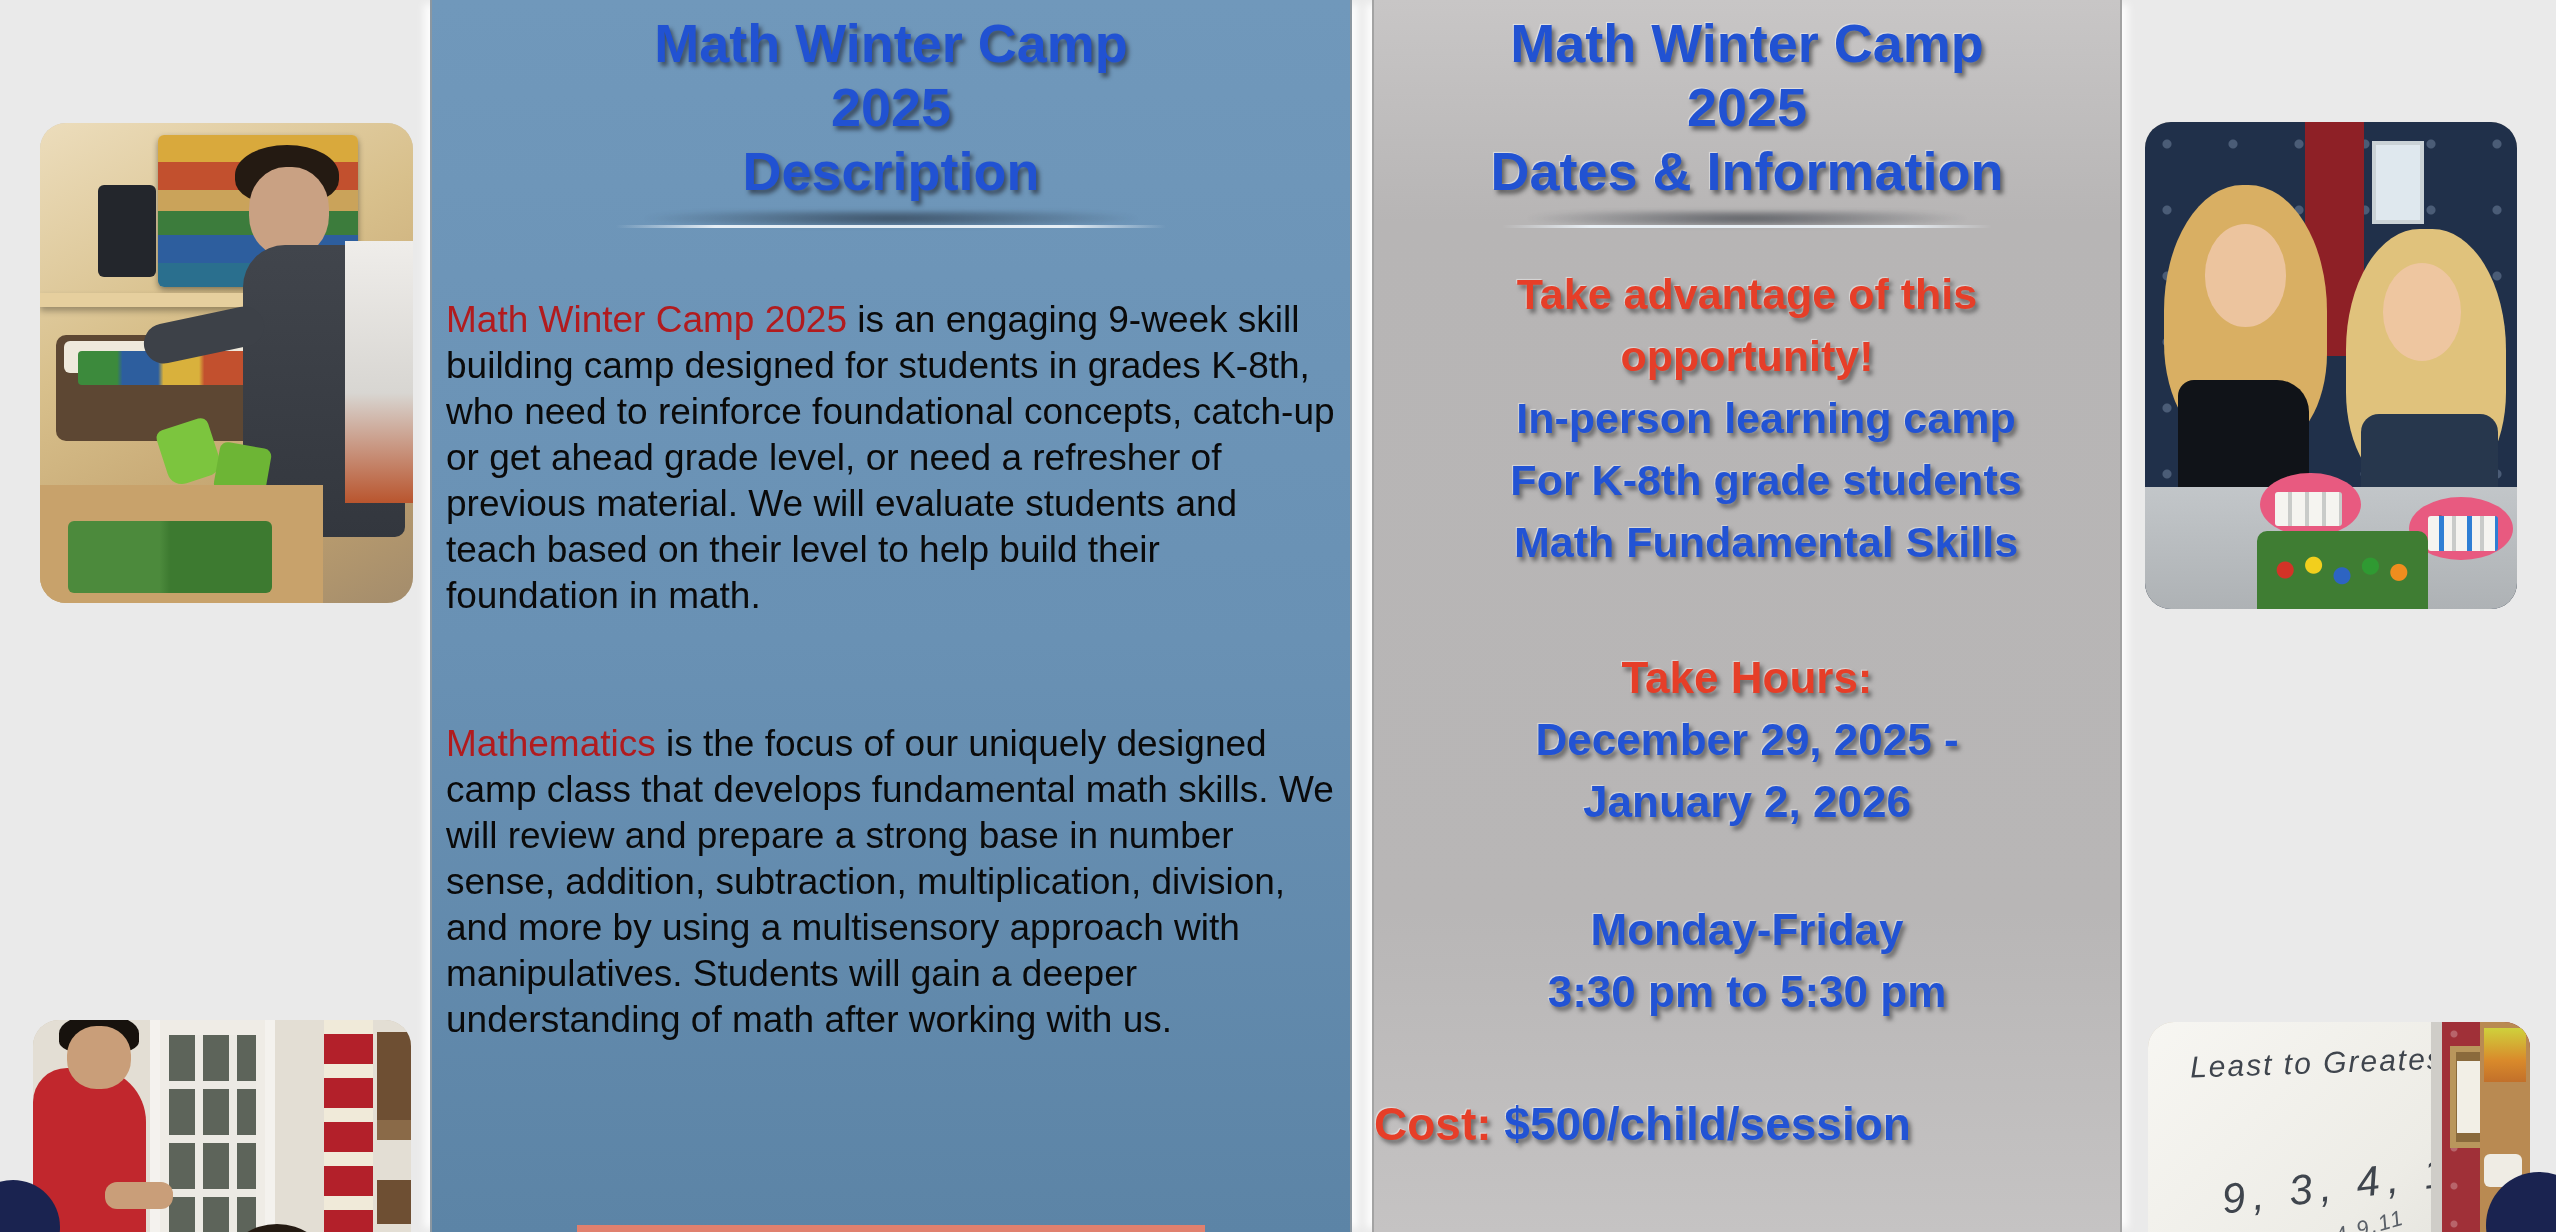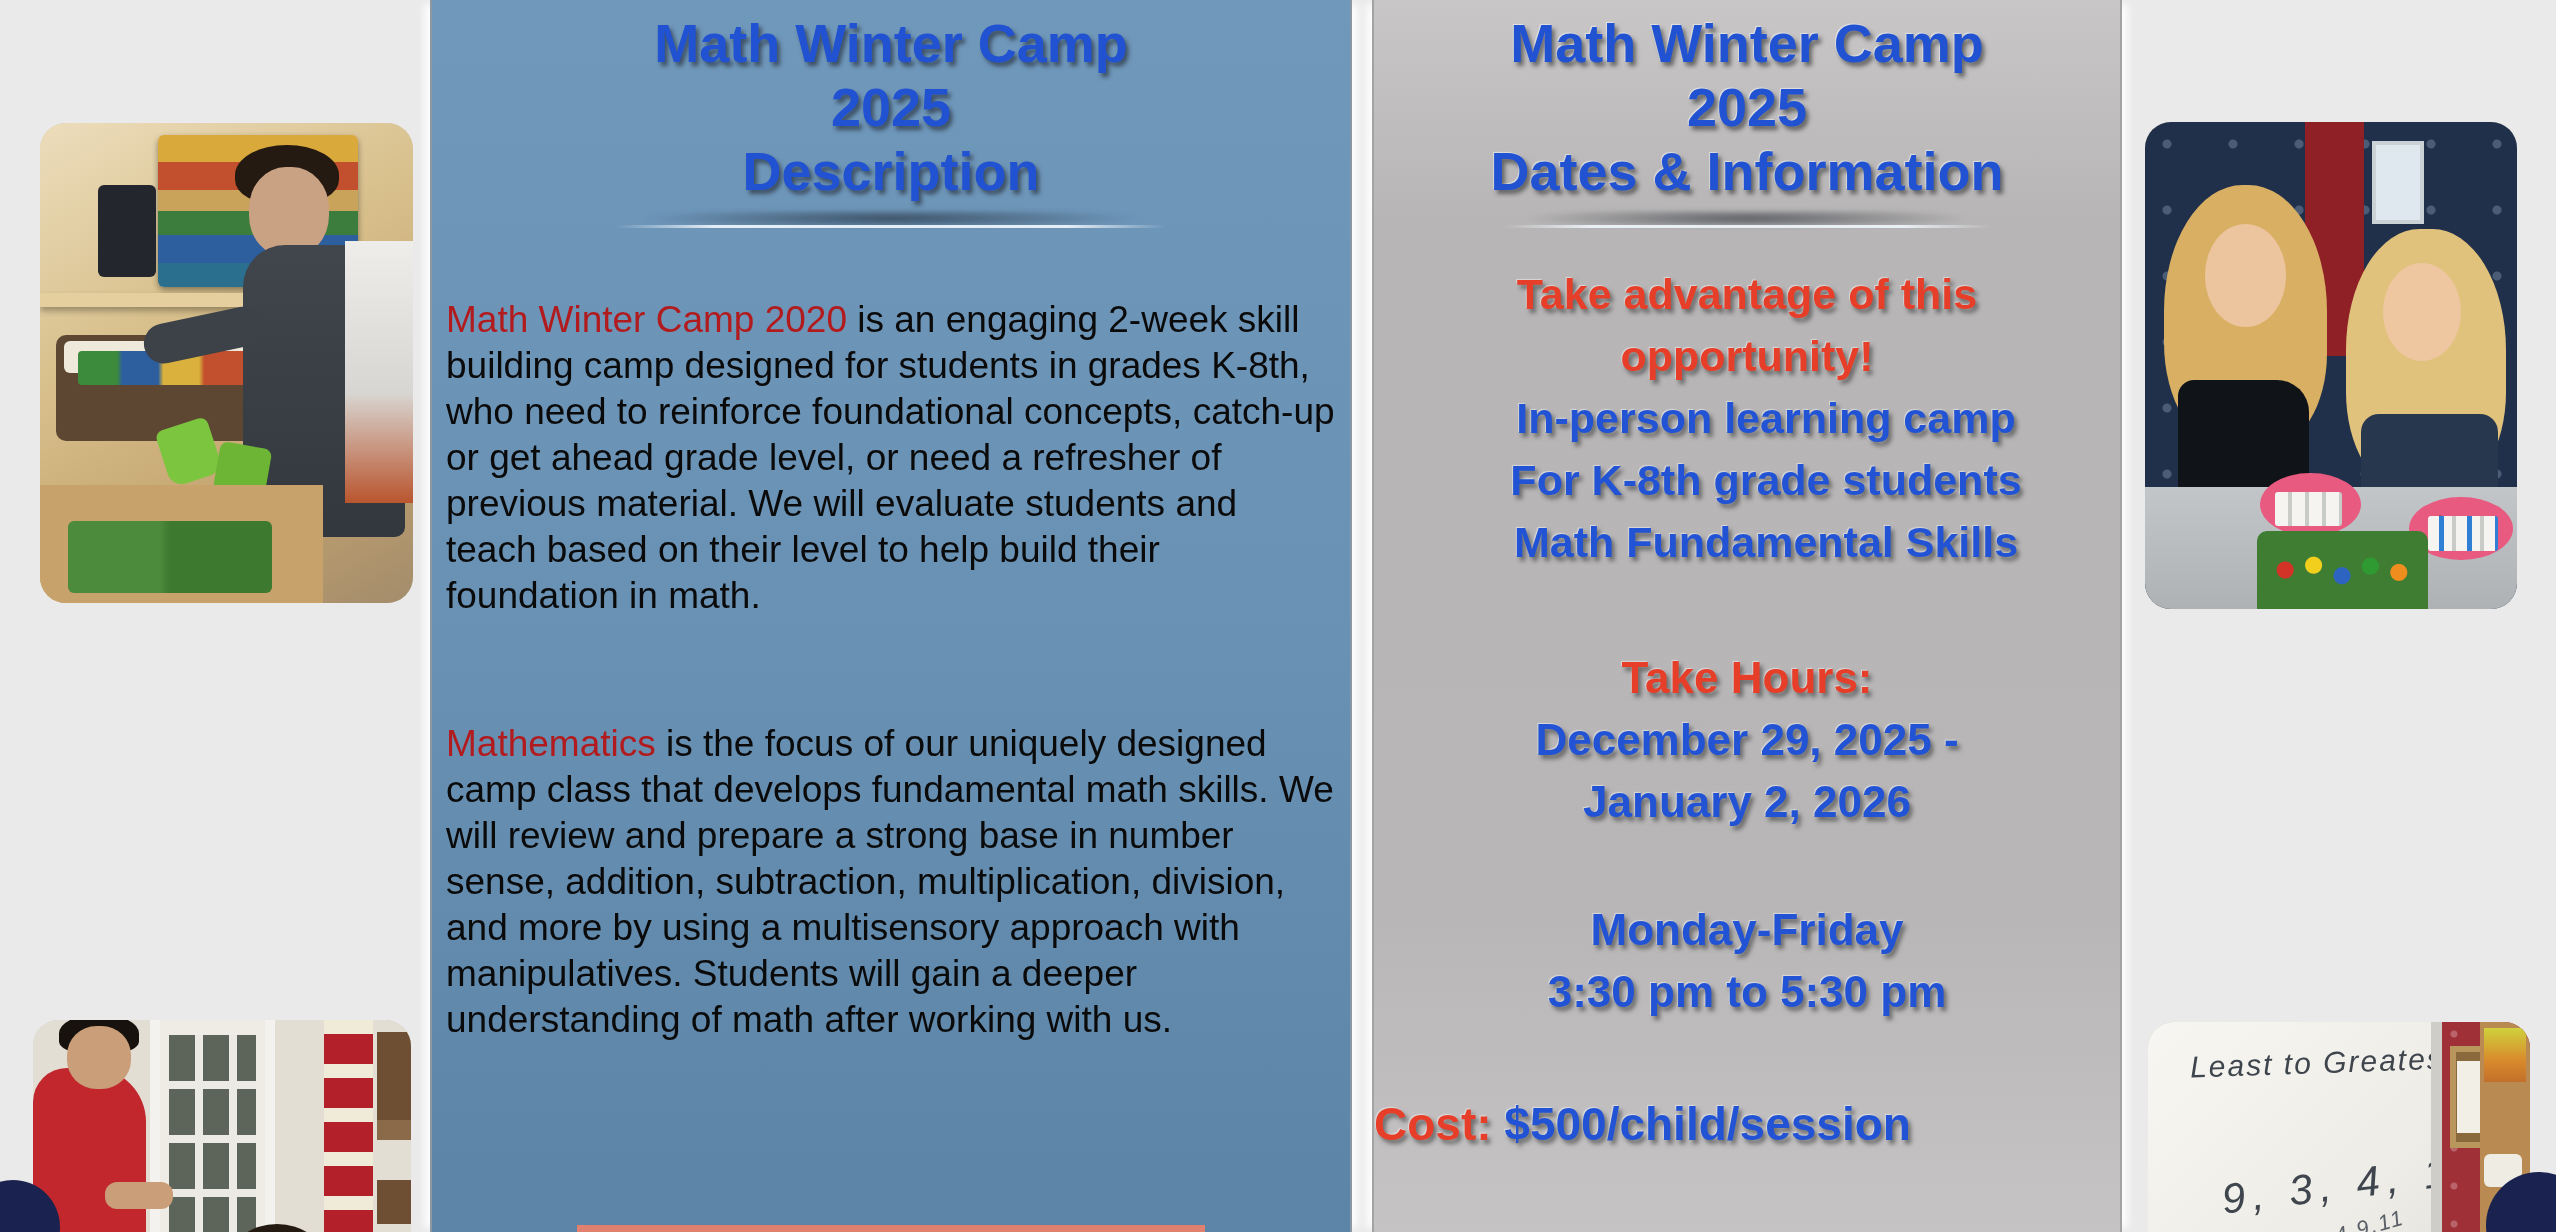--- a/index.html
+++ b/index.html
@@ -195,21 +195,21 @@
   <section class="panel panel-blue">
     <h1 class="panel-title blue-title">
       <span class="tl">Math Winter Camp</span>
       <span class="tl">2025</span>
       <span class="tl">Description</span>
     </h1>
     <div class="divider dv-left">
       <span class="dv-shadow"></span>
       <span class="dv-light"></span>
     </div>
-    <p class="body-para para1"><span class="lead-red">Math Winter Camp 2020</span><span> is an engaging 2-week skill building camp designed for students in grades K-8th, who need to reinforce foundational concepts, catch-up or get ahead grade level, or need a refresher of previous material. We will evaluate students and teach based on their level to help build their foundation in  math.</span></p>
+    <p class="body-para para1"><span class="lead-red">Math Winter Camp 2025</span><span> is an engaging 9-week skill building camp designed for students in grades K-8th, who need to reinforce foundational concepts, catch-up or get ahead grade level, or need a refresher of previous material. We will evaluate students and teach based on their level to help build their foundation in  math.</span></p>
     <p class="body-para para2"><span class="lead-red">Mathematics</span><span> is the focus of our uniquely designed camp class that develops fundamental math skills. We will review and prepare a strong base in number sense, addition, subtraction, multiplication, division, and more by using a multisensory approach with manipulatives. Students will gain a deeper understanding of math after working with us.</span></p>
     <div class="salmon-bar"></div>
   </section>
 
   <section class="panel panel-gray">
     <h1 class="panel-title gray-title">
       <span class="tl">Math Winter Camp</span>
       <span class="tl">2025</span>
       <span class="tl">Dates &amp; Information</span>
     </h1>

